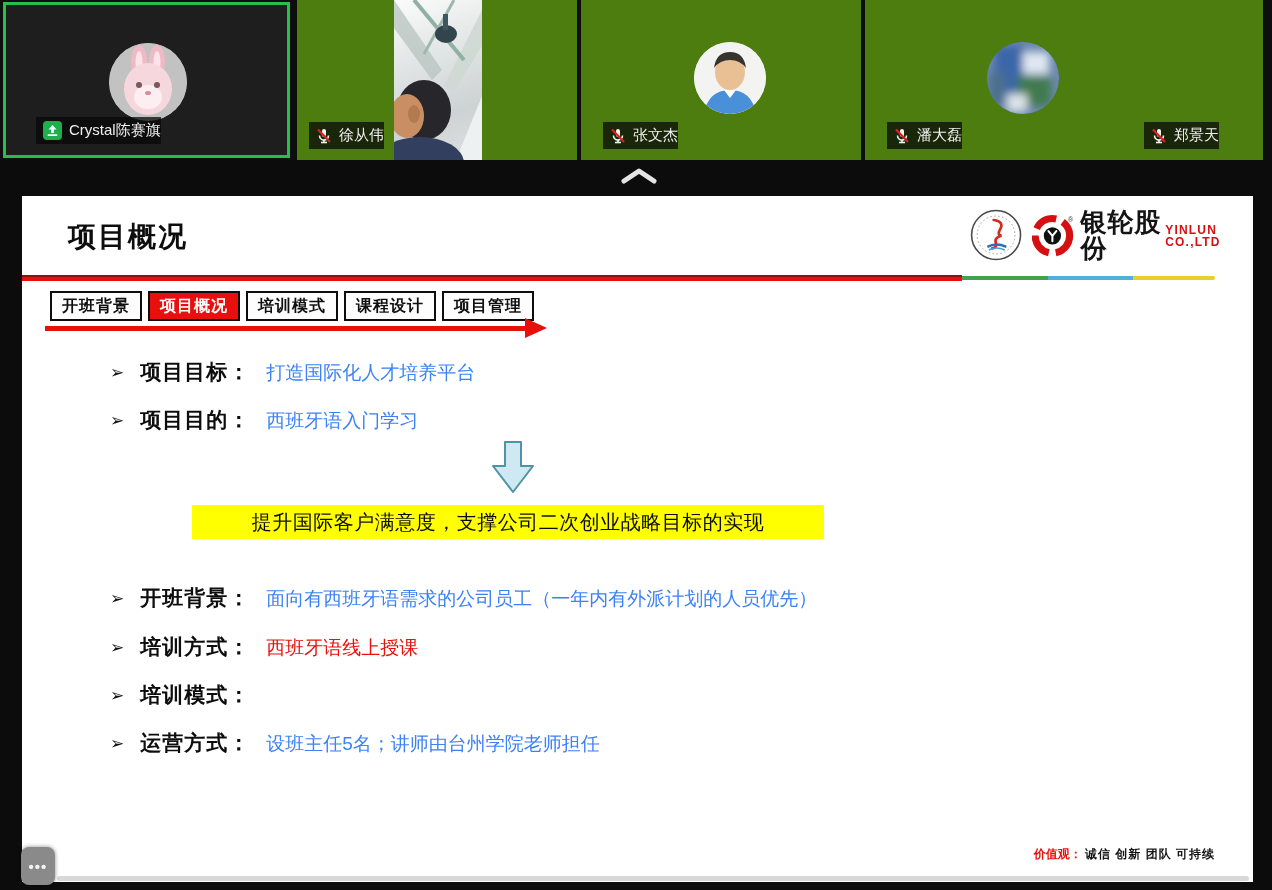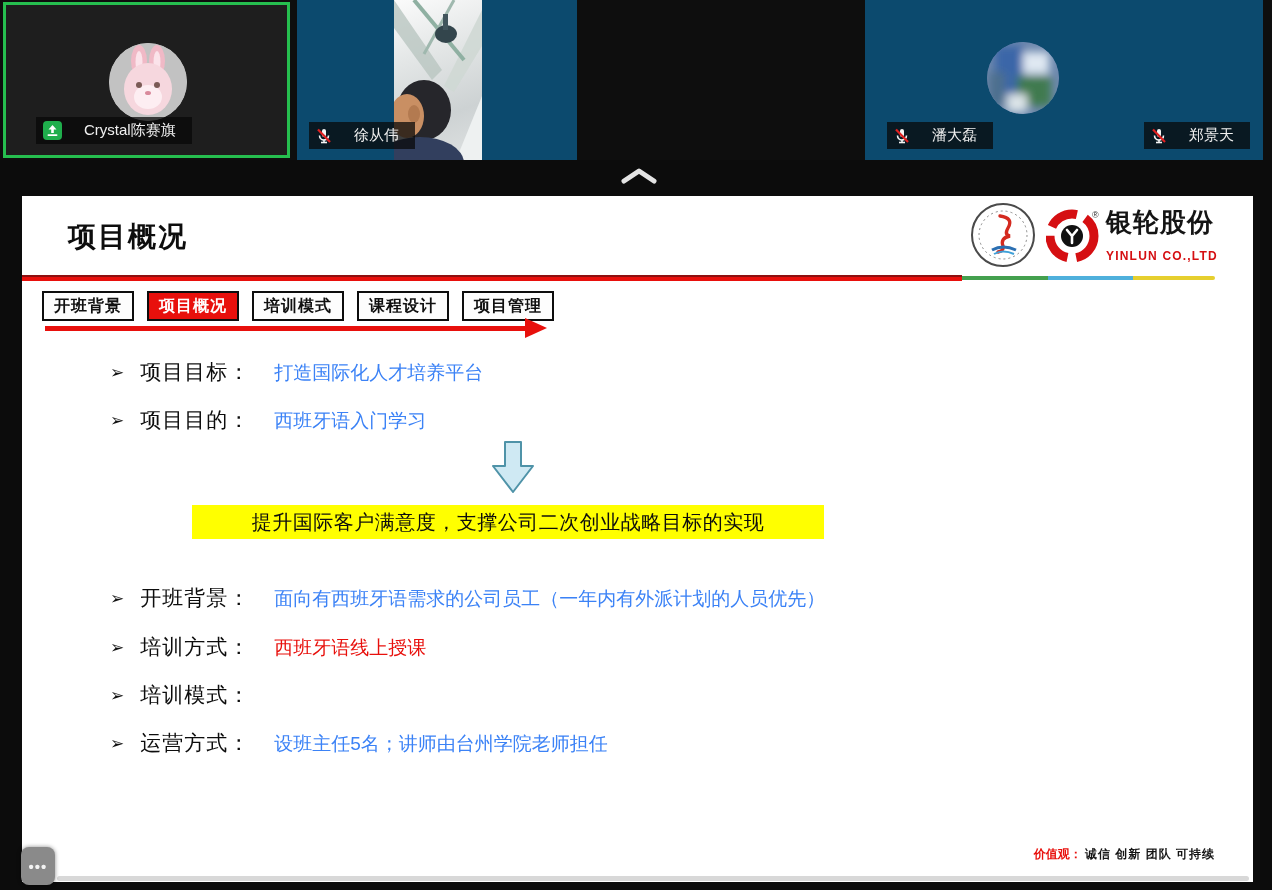--- a/index.html
+++ b/index.html
@@ -2,63 +2,63 @@
 <html><head>
 <meta charset="utf-8">
 <style>
   * { margin:0; padding:0; box-sizing:border-box; }
   html,body { background:#000; }
   body { font-family:"Liberation Sans","DejaVu Sans",sans-serif; }
   .stage { position:relative; width:1272px; height:890px; background:#0c0c0c; overflow:hidden; }
 
   
   .video-strip { position:absolute; left:0; top:0; width:1272px; height:160px; background:#0e0e0e; }
-  .tile { position:absolute; top:0; height:160px; background:#0c4a6e; overflow:hidden; cursor:default; }
+  .tile { position:absolute; top:0; height:160px; background:#4d7c0f; overflow:hidden; cursor:default; }
   .tile.active { top:2px; height:156px; border:3px solid #26bf4f; background:#1e1e1e; }
-  .name-tag { position:absolute; bottom:11px; display:flex; align-items:center; gap:22px;
-              background:rgba(8,8,8,0.74); padding:4px 16px 4px 7px; color:#efefef; font-size:15px; white-space:nowrap; }
+  .name-tag { position:absolute; bottom:11px; display:flex; align-items:center; gap:7px;
+              background:rgba(8,8,8,0.74); padding:4px 0 4px 7px; color:#efefef; font-size:15px; white-space:nowrap; }
   .avatar { position:absolute; border-radius:50%; overflow:hidden; }
 
   
   .video-col { position:absolute; left:97px; top:0; width:88px; height:160px;
                background:linear-gradient(160deg,#fbfbfb 0%,#e3e6e6 35%,#cdd2d3 70%,#dfe2e2 100%); }
 
   
   .collapse { position:absolute; left:618px; top:165px; width:42px; height:22px; cursor:pointer; }
 
   
   .slide { position:absolute; left:22px; top:196px; width:1231px; height:686px; background:#ffffff; color:#111; }
   .slide-title { position:absolute; left:46px; top:22px; font-size:28px; font-weight:800; letter-spacing:2px; color:#0d0d0d; }
 
   .logo-row { position:absolute; left:948px; top:6px; display:flex; align-items:center; gap:10px; }
   .yinlun { display:flex; align-items:center; gap:6px; }
-  .yinlun-text { display:flex; flex-direction:column; line-height:1; }
+  .yinlun-text { display:flex; line-height:1; }
   .yinlun-cn { font-size:26px; font-weight:900; color:#141414; letter-spacing:1px; }
   .yinlun-en { font-size:12px; font-weight:800; color:#d50f12; letter-spacing:1.2px; margin-top:15px; }
 
   .rule-red  { position:absolute; left:0; top:79px; width:940px; height:6px;
                background:linear-gradient(#8e1010 0 2px,#e8100c 2px 100%); }
   .rule-seg  { position:absolute; top:80px; height:4px; }
   .seg-green { left:940px; width:86px; background:#44a04e; }
   .seg-blue  { left:1026px; width:85px; background:#4fb0dc; }
   .seg-yellow{ left:1111px; width:82px; background:#e6cf2e; border-radius:0 3px 3px 0; }
 
-  .tabs { position:absolute; left:20px; top:95px; display:flex; gap:13px; }
+  .tabs { position:absolute; left:28px; top:95px; display:flex; gap:6px; }
   .tab { min-width:90px; height:30px; padding:0 10px; border:2px solid #0d0d0d; background:#fdfdfd;
          font-size:16px; font-weight:800; display:flex; align-items:center; justify-content:center;
          letter-spacing:1px; color:#101010; }
   .tab.active { background:#e8100c; color:#fff; }
 
   .tab-arrow { position:absolute; left:23px; top:130px; width:482px; height:5px; background:#e8100c; }
   .tab-arrow::after { content:""; position:absolute; left:480px; top:-8px; width:0; height:0;
                       border-left:22px solid #e8100c; border-top:10px solid transparent; border-bottom:10px solid transparent; }
 
   .bullet { position:absolute; left:88px; display:flex; align-items:baseline; white-space:nowrap; }
   .bullet .mk { font-size:17px; margin-right:16px; color:#101010; transform:translateY(-1px); }
-  .bullet .lb { font-size:21px; font-weight:400; color:#0d0d0d; letter-spacing:1px; margin-right:24px; }
+  .bullet .lb { font-size:21px; font-weight:700; color:#0d0d0d; letter-spacing:1px; margin-right:16px; }
   .bullet .vl { font-size:19px; color:#3b82f6; }
   .bullet .vl.red { color:#e8100c; }
   .b1 { top:162px; } .b2 { top:210px; }
   .b3 { top:388px; } .b4 { top:437px; } .b5 { top:485px; } .b6 { top:533px; }
 
   .down-arrow { position:absolute; left:470px; top:245px; }
   .highlight { position:absolute; left:170px; top:309px; width:632px; height:34px; background:#ffff00;
                font-size:20px; color:#0d0d0d; display:flex; align-items:center; justify-content:center;
                letter-spacing:0.5px; white-space:nowrap; }
 
@@ -131,20 +131,43 @@
             <path d="M3.5 7.5 a4.5 4.5 0 0 0 9 0" stroke="#f4f4f4" stroke-width="1.6" fill="none"></path>
             <line x1="8" y1="12" x2="8" y2="14.5" stroke="#f4f4f4" stroke-width="1.6"></line>
             <line x1="5" y1="14.5" x2="11" y2="14.5" stroke="#f4f4f4" stroke-width="1.6"></line>
             <line x1="2" y1="1.5" x2="14" y2="14" stroke="#e02020" stroke-width="2.2"></line>
           </svg>
         </span>
         <span>徐从伟</span>
       </div>
     </div>
 
+    <div class="tile" style="left:581px; width:280px;">
+      <div class="avatar" style="left:113px; top:42px; width:72px; height:72px; background:#f3f3f3;">
+        <svg width="72" height="72" viewBox="0 0 72 72">
+          <circle cx="36" cy="36" r="36" fill="#f3f4f2"></circle>
+          <ellipse cx="36" cy="30" rx="15" ry="18" fill="#e8c094"></ellipse>
+          <path d="M20 26 Q22 10 36 10 Q50 10 52 26 Q46 18 36 18 Q26 18 20 26 Z" fill="#36342f"></path>
+          <path d="M10 72 Q14 48 36 48 Q58 48 62 72 Z" fill="#4a90d9"></path>
+          <path d="M30 48 L36 56 L42 48 Z" fill="#fdfdfd"></path>
+        </svg>
+      </div>
+      <div class="name-tag" style="left:22px;">
+        <span>
+          <svg width="16" height="16" viewBox="0 0 16 16">
+            <rect x="6" y="1" width="4" height="8" rx="2" fill="#f4f4f4"></rect>
+            <path d="M3.5 7.5 a4.5 4.5 0 0 0 9 0" stroke="#f4f4f4" stroke-width="1.6" fill="none"></path>
+            <line x1="8" y1="12" x2="8" y2="14.5" stroke="#f4f4f4" stroke-width="1.6"></line>
+            <line x1="5" y1="14.5" x2="11" y2="14.5" stroke="#f4f4f4" stroke-width="1.6"></line>
+            <line x1="2" y1="1.5" x2="14" y2="14" stroke="#e02020" stroke-width="2.2"></line>
+          </svg>
+        </span>
+        <span>张文杰</span>
+      </div>
+    </div>
 
     <div class="tile" style="left:865px; width:328px;">
       <div class="avatar" style="left:122px; top:42px; width:72px; height:72px; background:#5b79a0;">
         <svg width="72" height="72" viewBox="0 0 72 72">
           <defs>
               <filter id="bl">
                 <feGaussianBlur stdDeviation="4"></feGaussianBlur>
               </filter>
             </defs>
           <circle cx="36" cy="36" r="36" fill="#6d88ad"></circle>

